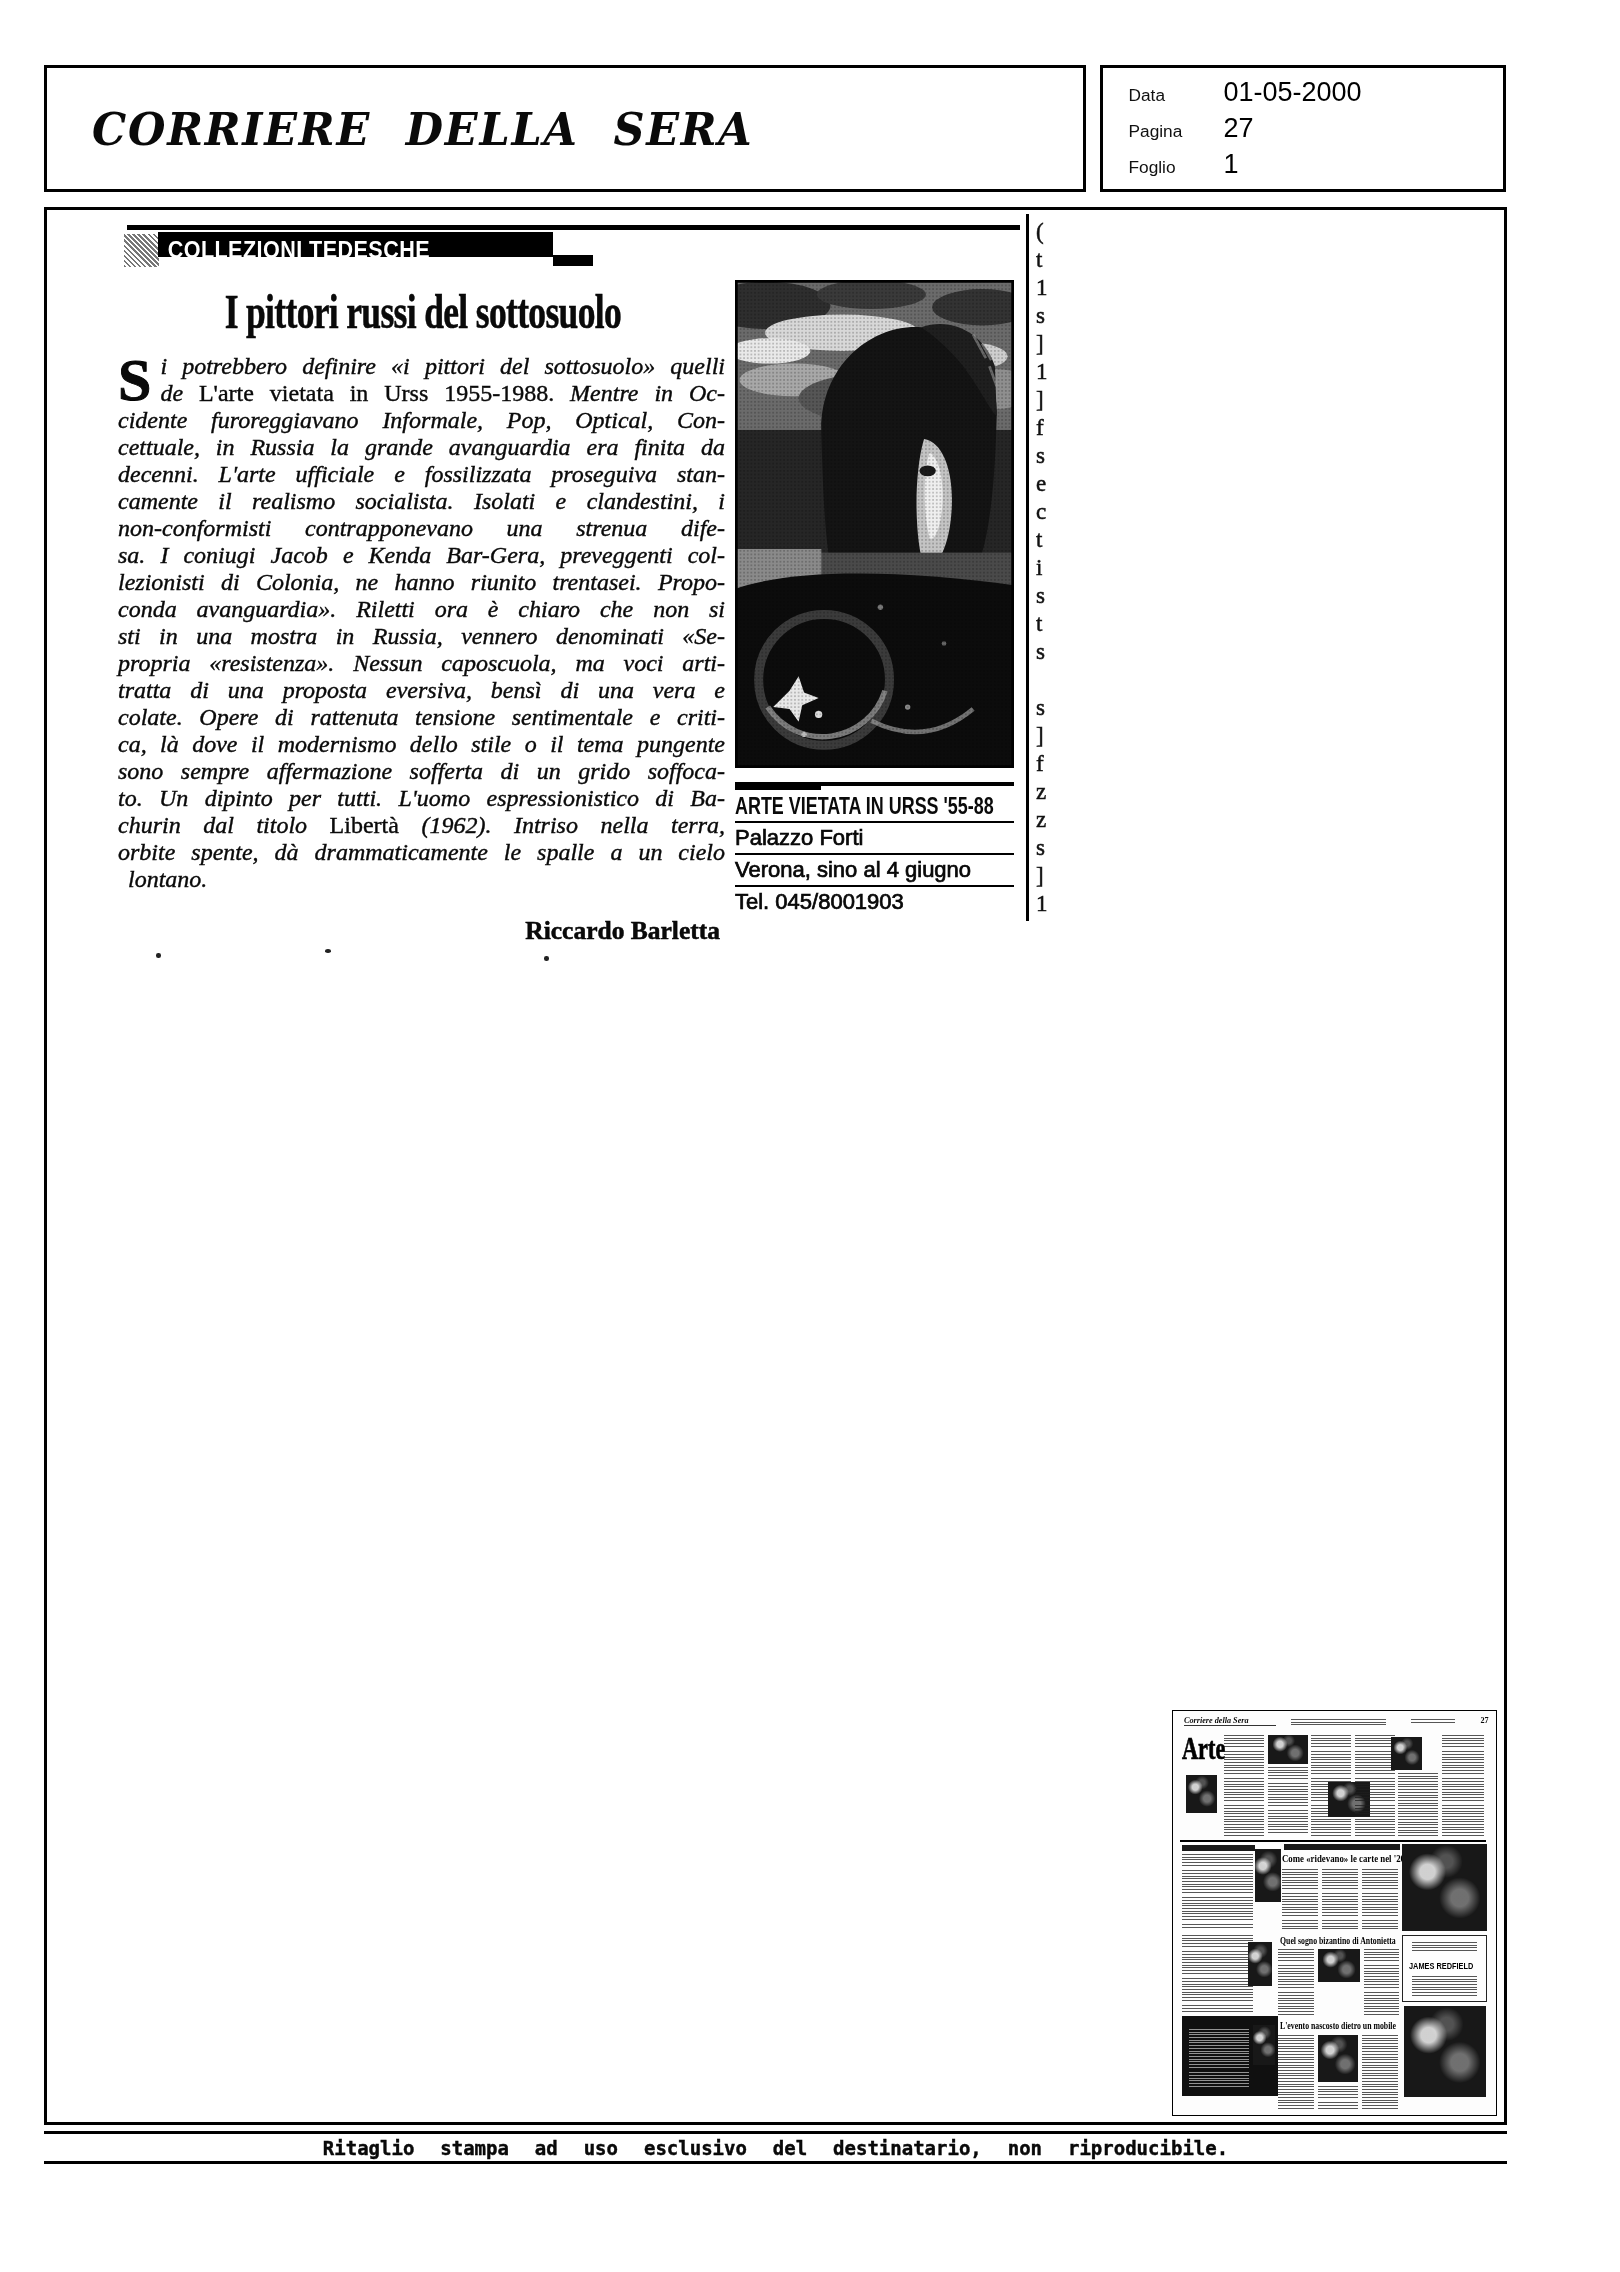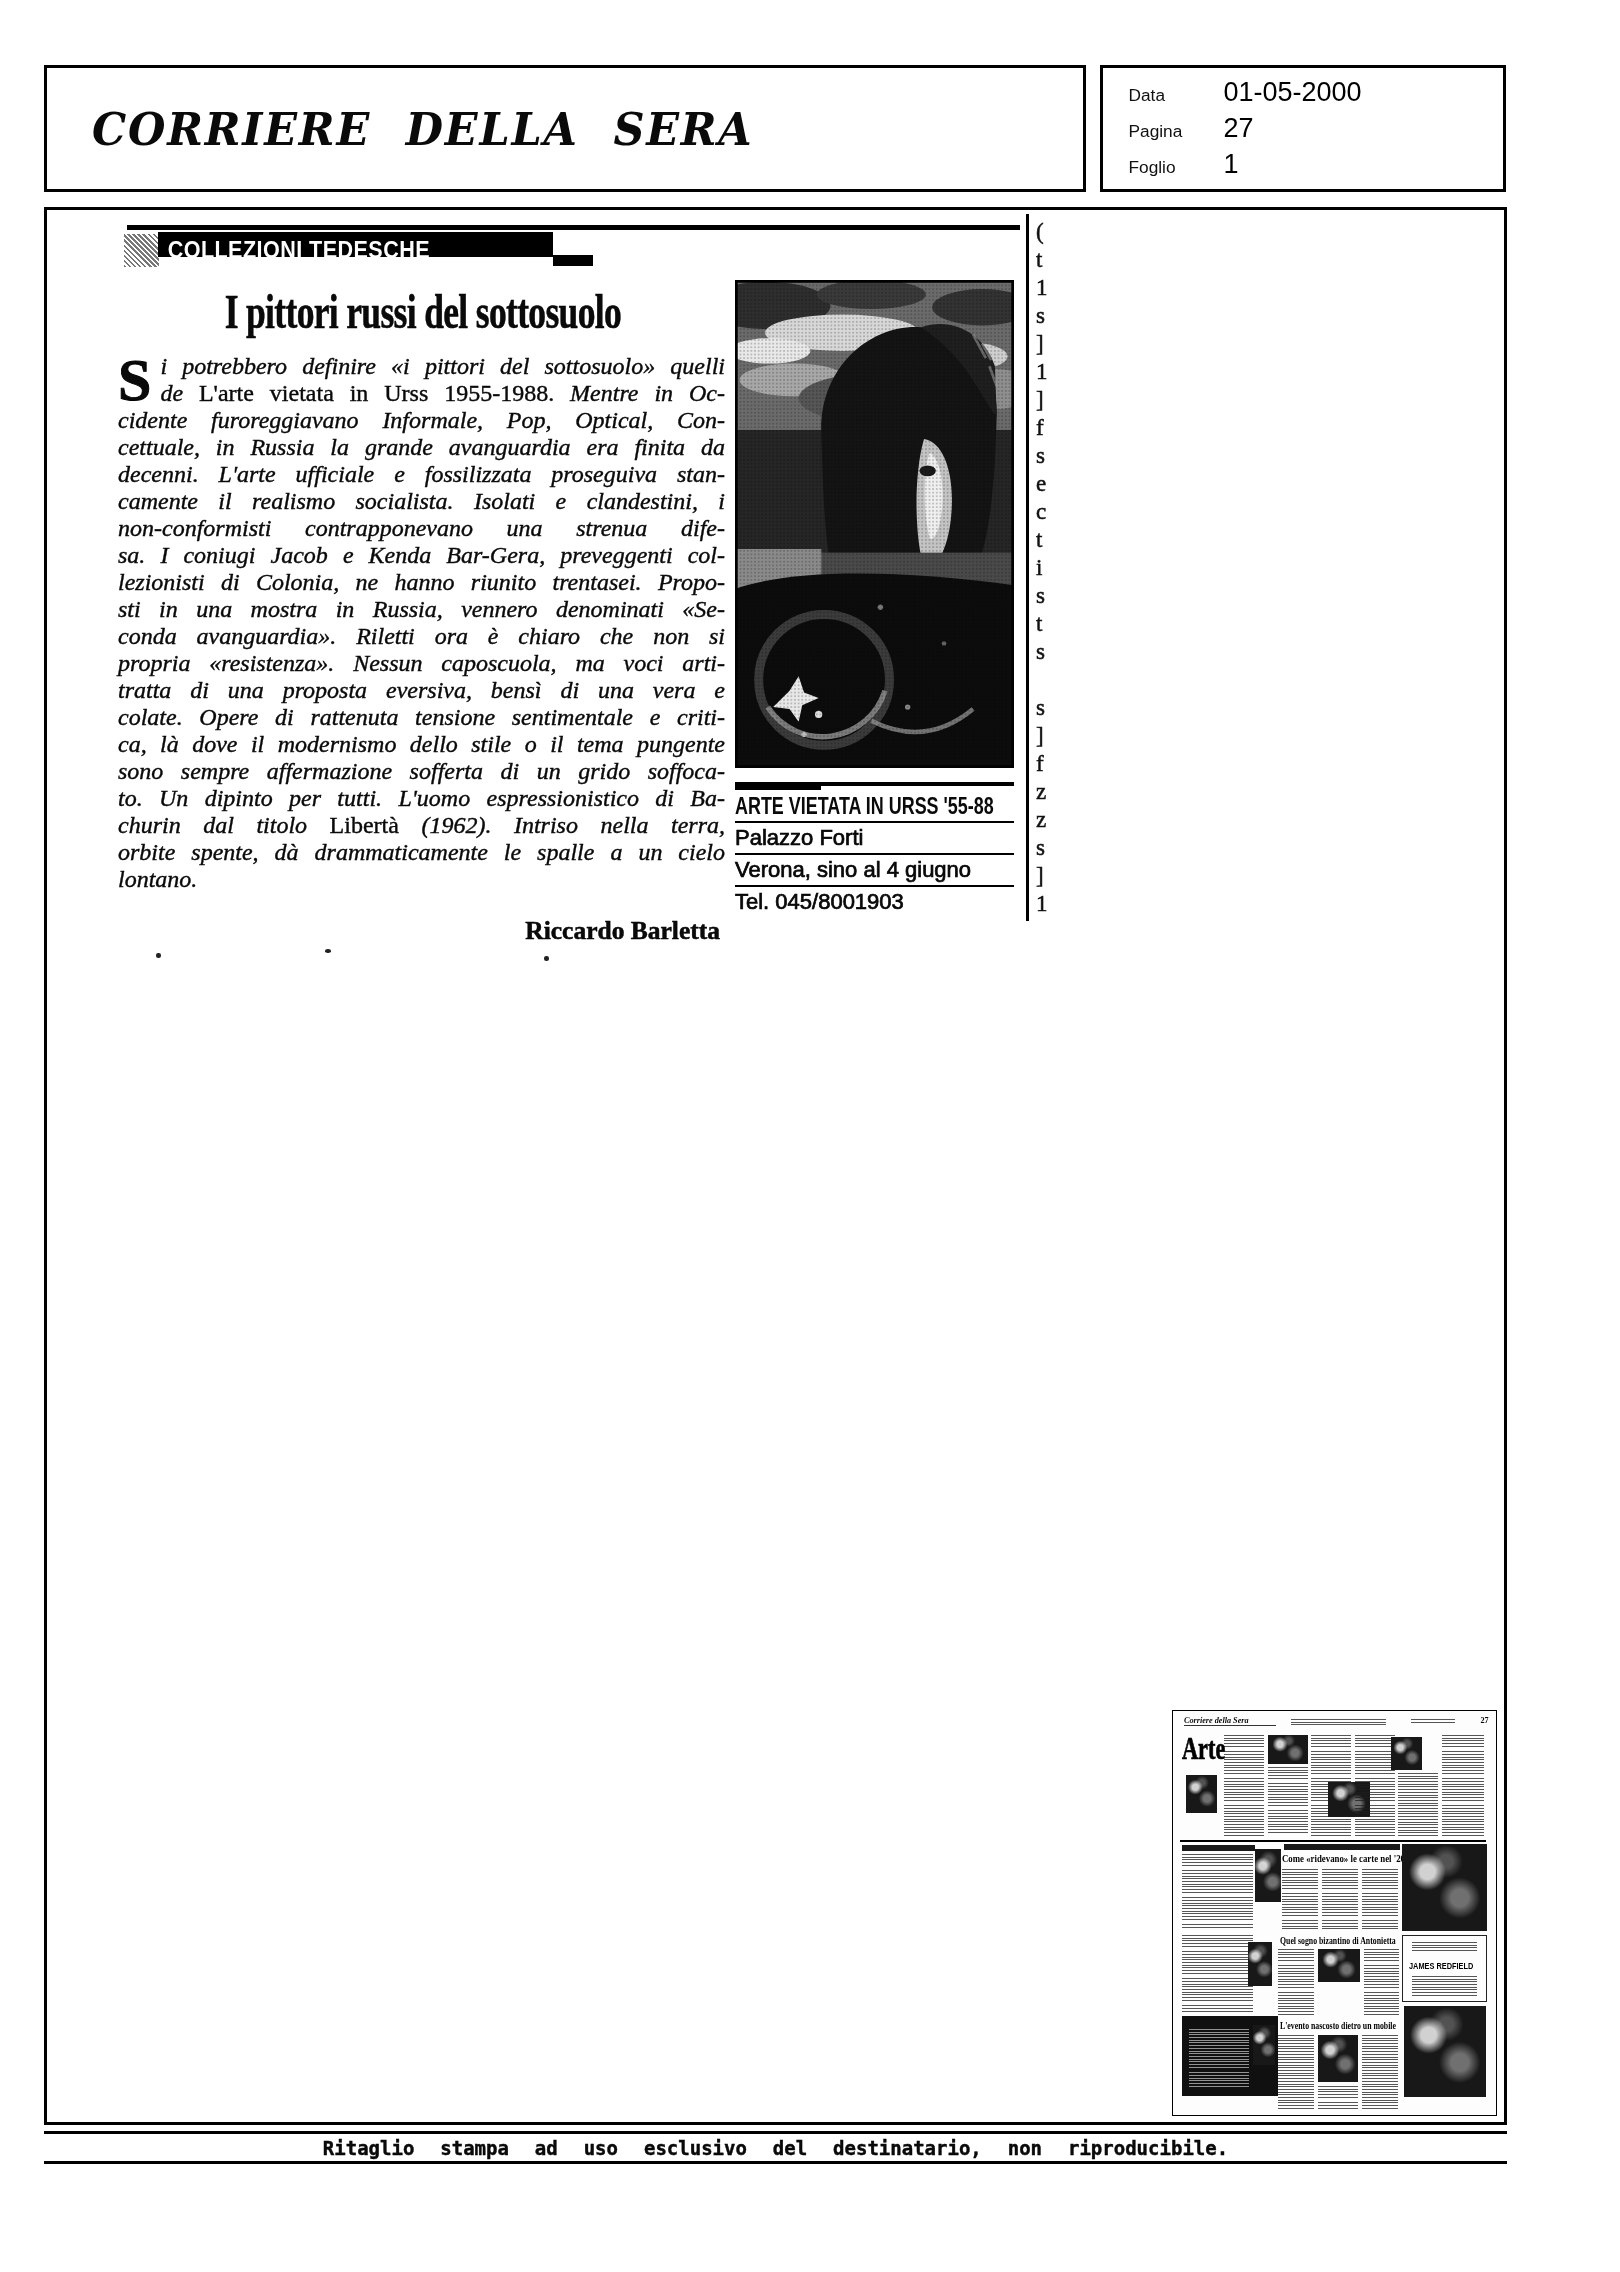--- a/index.html
+++ b/index.html
@@ -38,21 +38,21 @@
   .headline span{display:inline-block;font-weight:700;font-size:48px;letter-spacing:-0.9px;
     transform:scaleX(.74);transform-origin:center;white-space:nowrap;
     -webkit-text-stroke:0.5px #000;}
 
   
   .article-body{left:118px;top:353px;width:607px;font-size:24px;line-height:27px;
     -webkit-text-stroke:0.4px currentColor;}
   .dropcap{float:left;font-weight:700;font-style:normal;font-size:60px;line-height:49px;
     height:51px;margin:2.7px 9px 0 0;-webkit-text-stroke:0.9px #000;}
   .bline{text-align:justify;text-align-last:justify;height:27px;white-space:nowrap;}
-  .bline-last{text-align-last:left;}
+  .bline-last{text-align-last:left;margin-left:10px;}
   .bline .it{font-style:italic;}
   .bline .rm{font-style:normal;}
   .byline{left:364px;top:916px;width:356px;text-align:right;font-weight:700;
     font-size:25.5px;-webkit-text-stroke:0.5px #000;}
   .speck{background:#222;border-radius:50%;}
 
   
   .photo{left:735px;top:280px;width:279px;height:488px;}
   .infobox{left:735px;top:782px;width:279px;font-family:"Liberation Sans",sans-serif;}
   .infobox-bar{position:relative;height:8.2px;}
@@ -141,22 +141,22 @@
     <div>
         <div class="bline"><span class="it">i potrebbero definire «i pittori del sottosuolo» quelli</span></div>
         <div class="bline"><span class="it">de </span><span class="rm">L'arte vietata in Urss 1955-1988. </span><span class="it">Mentre in Oc-</span></div>
         <div class="bline"><span class="it">cidente furoreggiavano Informale, Pop, Optical, Con-</span></div>
         <div class="bline"><span class="it">cettuale, in Russia la grande avanguardia era finita da</span></div>
         <div class="bline"><span class="it">decenni. L'arte ufficiale e fossilizzata proseguiva stan-</span></div>
         <div class="bline"><span class="it">camente il realismo socialista. Isolati e clandestini, i</span></div>
         <div class="bline"><span class="it">non-conformisti contrapponevano una strenua dife-</span></div>
         <div class="bline"><span class="it">sa. I coniugi Jacob e Kenda Bar-Gera, preveggenti col-</span></div>
         <div class="bline"><span class="it">lezionisti di Colonia, ne hanno riunito trentasei. Propo-</span></div>
+        <div class="bline"><span class="it">conda avanguardia». Riletti ora è chiaro che non si</span></div>
         <div class="bline"><span class="it">sti in una mostra in Russia, vennero denominati «Se-</span></div>
-        <div class="bline"><span class="it">conda avanguardia». Riletti ora è chiaro che non si</span></div>
         <div class="bline"><span class="it">propria «resistenza». Nessun caposcuola, ma voci arti-</span></div>
         <div class="bline"><span class="it">tratta di una proposta eversiva, bensì di una vera e</span></div>
         <div class="bline"><span class="it">colate. Opere di rattenuta tensione sentimentale e criti-</span></div>
         <div class="bline"><span class="it">ca, là dove il modernismo dello stile o il tema pungente</span></div>
         <div class="bline"><span class="it">sono sempre affermazione sofferta di un grido soffoca-</span></div>
         <div class="bline"><span class="it">to. Un dipinto per tutti. L'uomo espressionistico di Ba-</span></div>
         <div class="bline"><span class="it">churin dal titolo </span><span class="rm">Libertà</span><span class="it"> (1962). Intriso nella terra,</span></div>
         <div class="bline"><span class="it">orbite spente, dà drammaticamente le spalle a un cielo</span></div>
         <div class="bline bline-last"><span class="it">lontano.</span></div>
       </div>

